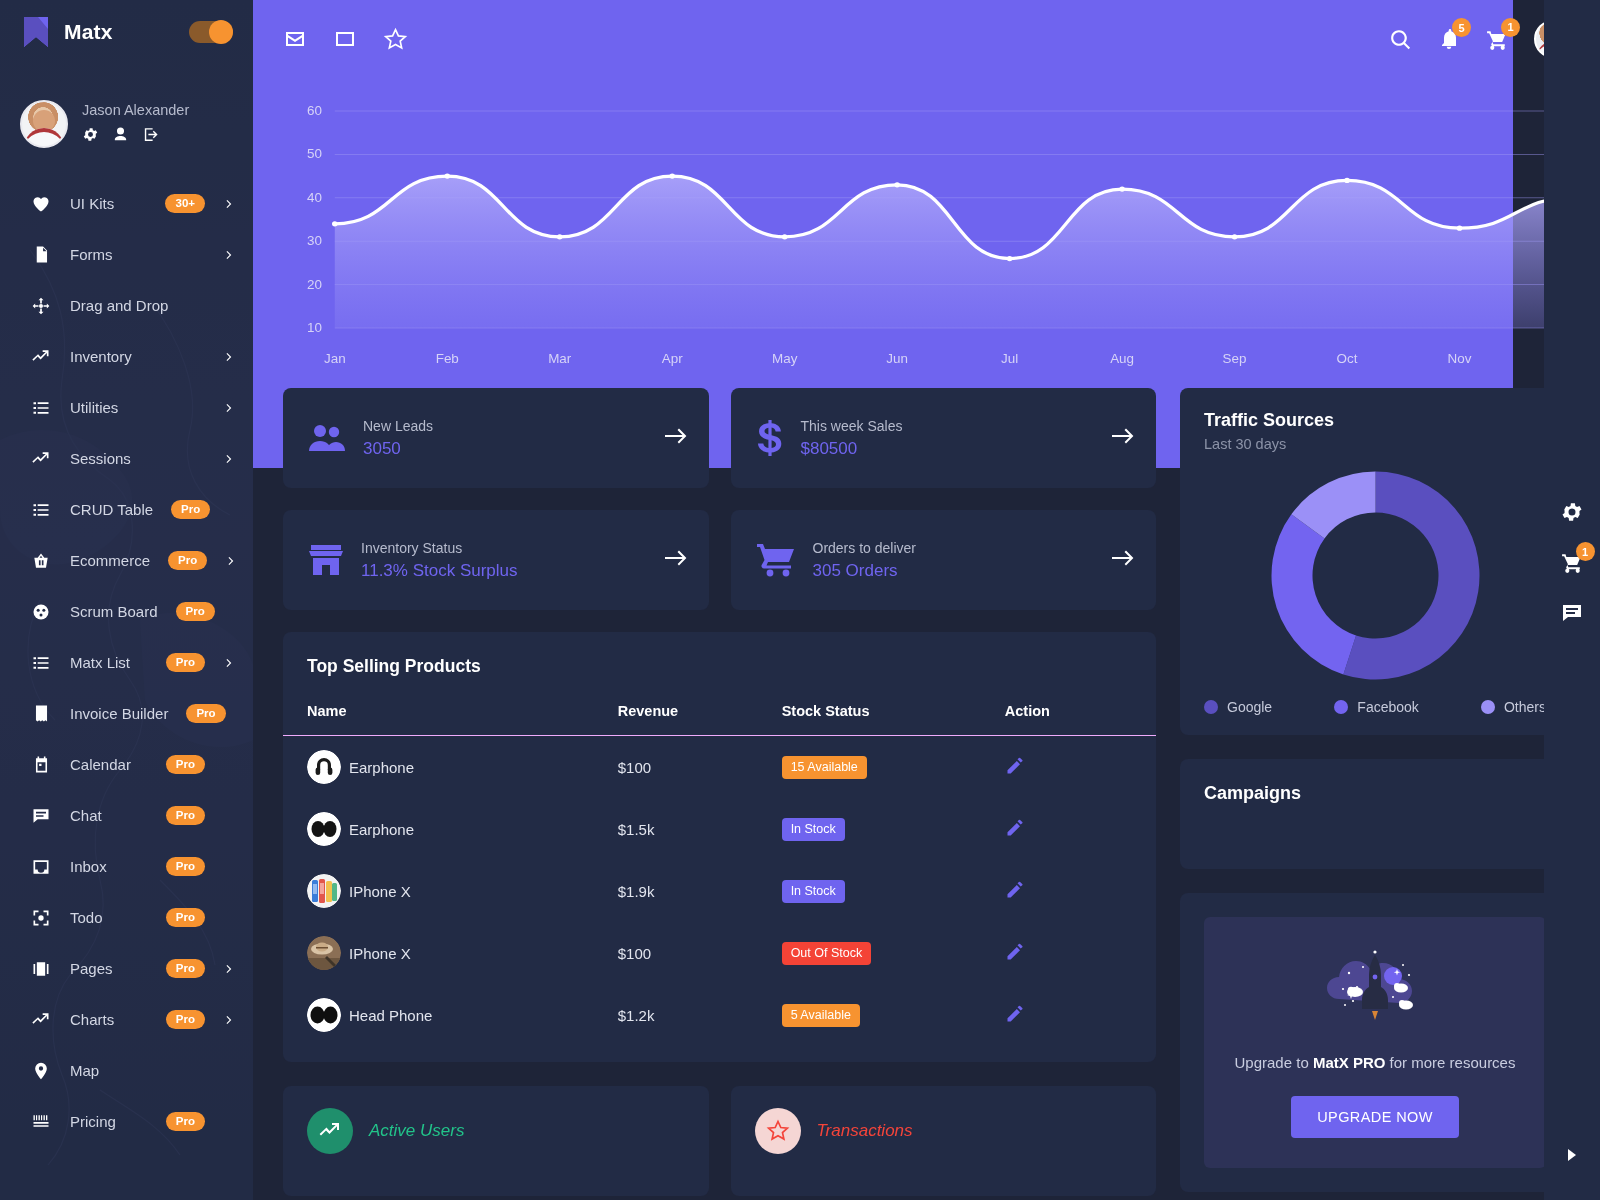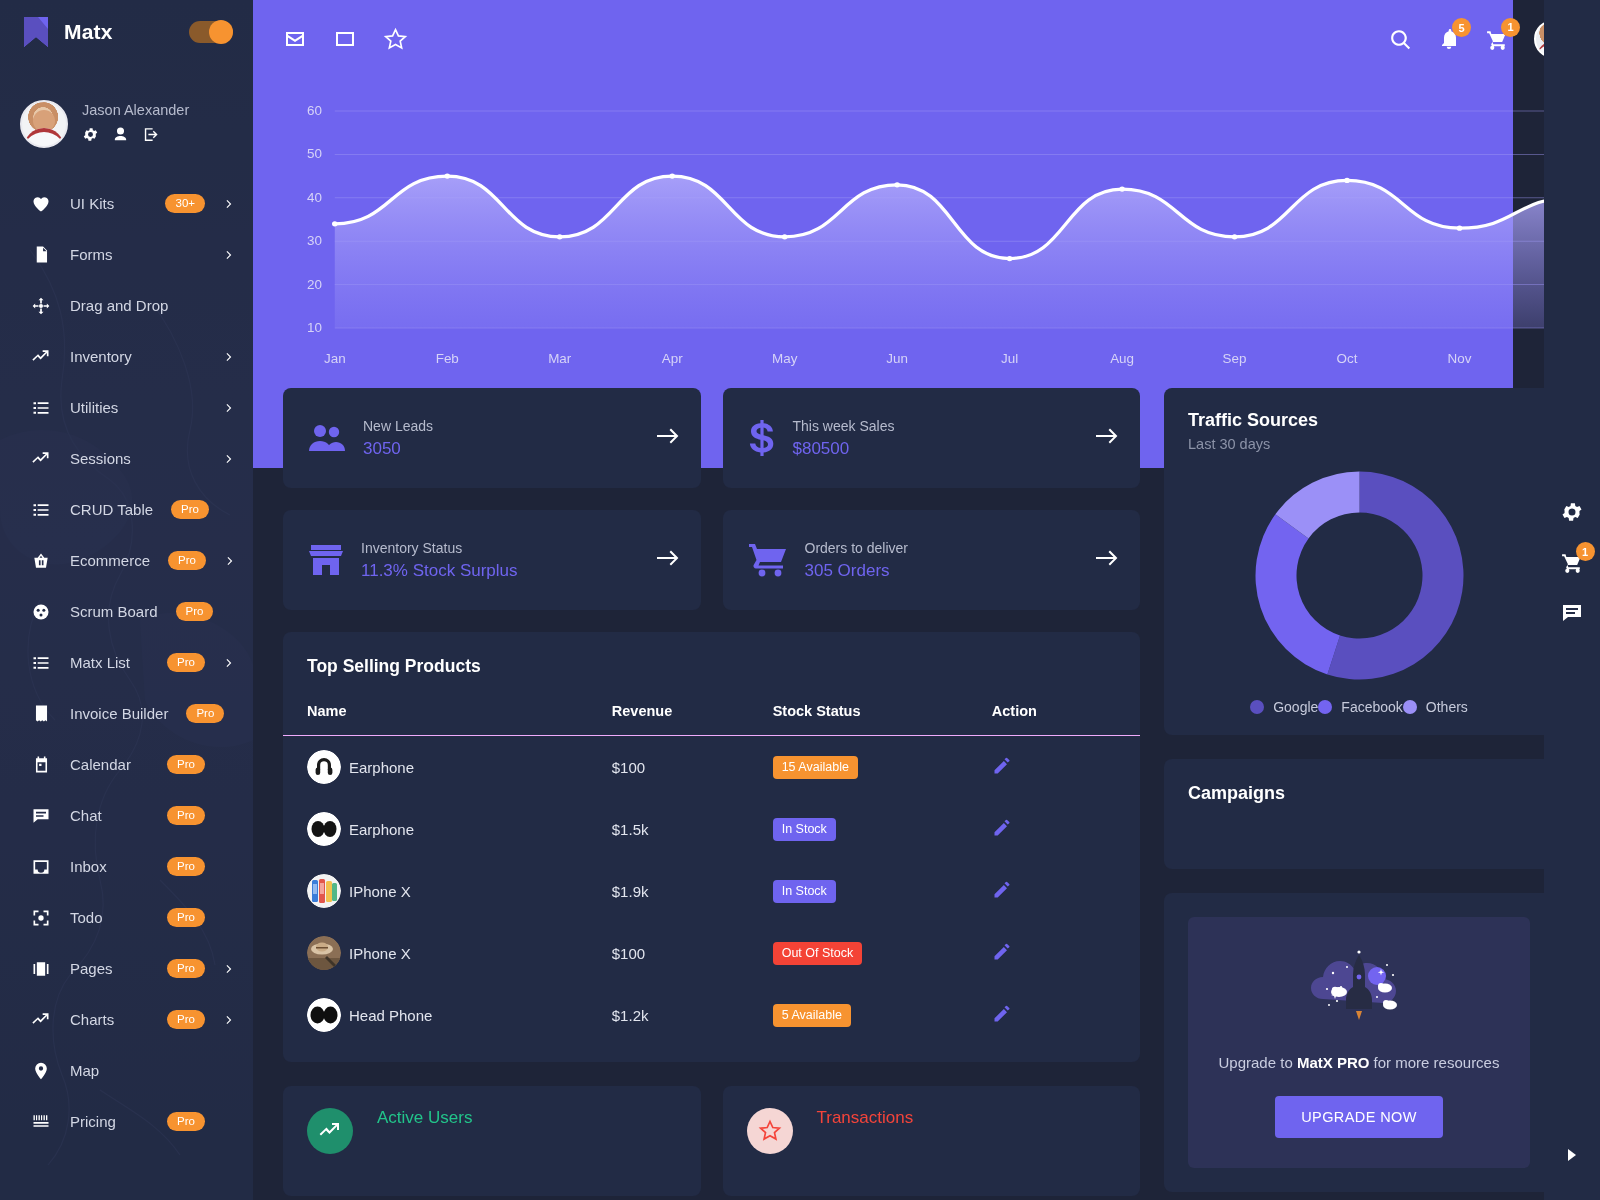--- a/index.html
+++ b/index.html
@@ -63,21 +63,21 @@
   .nav { margin-top: 16px; }
   .nav-item {
     height: 51px; display: flex; align-items: center;
     padding: 0 18px 0 30px; gap: 18px; color: #d3d7e4; font-size: 15px;
     cursor: pointer;
   }
   .nav-item .nv-icon { width: 22px; display: flex; justify-content: center; flex: 0 0 22px; }
   .nav-item .nv-icon svg { fill: #fff; }
   .nav-label { flex: 1; white-space: nowrap; }
   .badge-pro, .badge-count {
-    background: #f79330; color: #fff; font-size: 11.5px; font-weight: normal;
+    background: #f79330; color: #fff; font-size: 11.5px; font-weight: bold;
     border-radius: 10px; padding: 3px 10px; line-height: 1.15;
   }
   .chev { width: 12px; flex: 0 0 12px; display:flex; justify-content:flex-end; }
   .chev svg { fill: #fff; }
   .nav-item.active {
     background: #f79330; color: #fff; border-radius: 4px;
     margin: 0 18px; padding-left: 14px; height: 46px;
   }
   .nav-item.active .nav-label { font-size: 15.5px; }
 
@@ -113,21 +113,21 @@
   }
 
   
   .hero-chart { position: relative; z-index: 3; padding: 18px 28px 0 28px; height: 300px; }
   .hero-chart svg { width: 100%; height: 285px; display: block; }
   .axis-text { fill: #d6d3f7; font-size: 12.5px; font-family: "Liberation Sans", sans-serif; }
 
   
   .content {
     position: relative; z-index: 3;
-    padding: 10px 46px 0 30px;
+    padding: 10px 30px 0 30px;
     display: flex; gap: 24px;
   }
   .col-left { flex: 1 1 auto; min-width: 0; }
   .col-right { flex: 0 0 390px; }
 
   .stat-grid { display: grid; grid-template-columns: 1fr 1fr; gap: 22px; }
   .stat-card {
     background: #222b45; border-radius: 8px; height: 100px;
     display: flex; align-items: center; padding: 0 22px 0 26px; gap: 18px;
   }
@@ -163,39 +163,39 @@
     border-radius: 4px; padding: 4px 9px; line-height: 1.2;
   }
   .pill.avail { background: #f79330; }
   .pill.instock { background: #6f64ef; }
   .pill.out { background: #f44336; }
   .edit-btn { cursor: pointer; }
   .edit-btn svg { fill: #6f64ef; }
 
   .donut-panel { padding: 22px 24px 20px 24px; }
   .donut-wrap { display: flex; justify-content: center; margin-top: 16px; }
-  .legend { display: flex; justify-content: center; margin-top: 16px; }
+  .legend { display: flex; justify-content: space-between; margin-top: 16px; }
   .legend-item { display: flex; align-items: center; gap: 9px; color: #c6cadb; font-size: 14px; }
   .dot { width: 14px; height: 14px; border-radius: 50%; flex: 0 0 14px; }
 
   .pro-panel { margin-top: 24px; padding: 24px; }
   .pro-inner {
     background: #2d3257; border-radius: 6px; padding: 26px 20px 30px 20px; text-align: center;
   }
   .pro-text { color: #c9cde0; font-size: 15px; line-height: 1.55; margin-top: 12px; }
   .pro-text b { color: #fff; }
   .pro-btn {
     margin-top: 22px; display: inline-block; background: #6f64ef; color: #fff;
     border: none; border-radius: 4px; padding: 13px 26px; font-size: 14.5px;
     letter-spacing: .4px; cursor: pointer; font-family: "Liberation Sans", sans-serif;
   }
 
   .bottom-row { display: grid; grid-template-columns: 1fr 1fr; gap: 22px; margin-top: 24px; }
   .mini-card { background: #222b45; border-radius: 8px; padding: 22px 24px; height: 110px; }
-  .mini-head { display: flex; gap: 24px; }
+  .mini-head { display: flex; align-items: center; gap: 16px; font-style: italic; }
   .mini-circle { width: 46px; height: 46px; border-radius: 50%; display:flex; align-items:center; justify-content:center; flex:0 0 46px; }
   .mini-title { font-size: 17px; }
   .campaigns { margin-top: 24px; padding: 24px; height: 110px; }
 
   
   .rail {
     position: absolute; right: 0; top: 0; width: 56px; height: 1200px;
     background: #222b45; z-index: 5;
   }
   .rail-icons {

